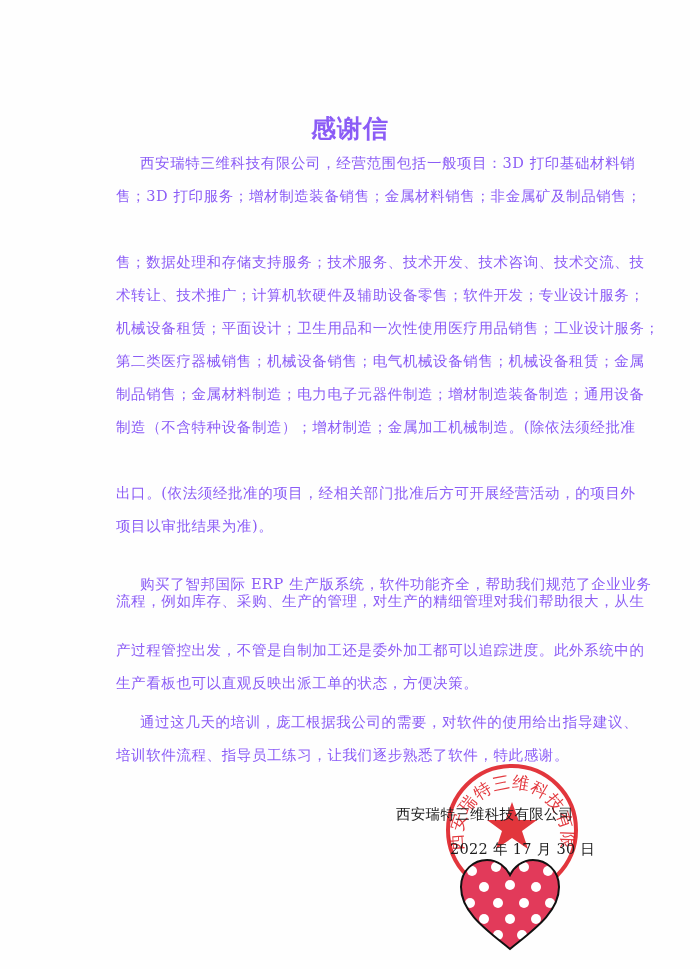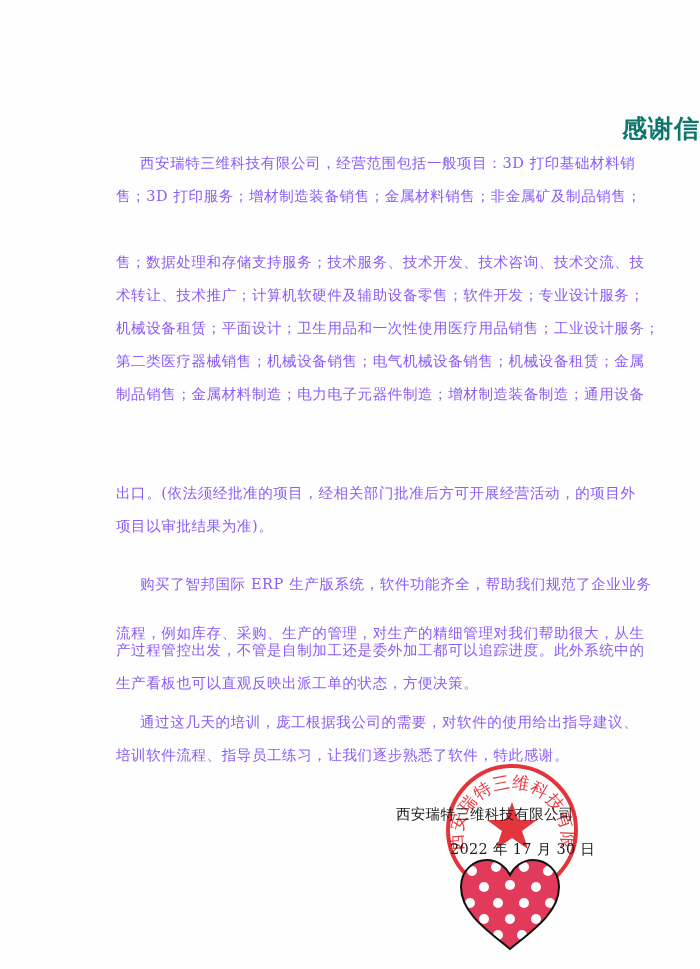--- a/index.html
+++ b/index.html
@@ -1,20 +1,20 @@
 <!DOCTYPE html>
 <html><head>
 <meta charset="utf-8">
 <style>
   html, body { margin: 0; padding: 0; background: #fefefe; }
   body { width: 700px; height: 969px; position: relative; overflow: hidden;
          font-family: "DejaVu Serif", "Liberation Serif", serif; color: #1a1a1a; }
   .page { position: absolute; left: 0; top: 0; width: 700px; height: 969px; background: #fefefe; }
-  .title { position: absolute; left: 0; width: 700px; top: 112px; text-align: right;
-           font-size: 25px; font-weight: bold; letter-spacing: 1px; color: #0f766e; }
+  .title { position: absolute; left: 0; width: 700px; top: 112px; text-align: center;
+           font-size: 25px; font-weight: bold; letter-spacing: 1px; color: #8b5cf6; }
   .line { position: absolute; left: 116px; width: 466px; font-size: 14.5px;
           white-space: nowrap; letter-spacing: 0.6px; color: #8b5cf6; }
   .line.indent { left: 140px; width: 442px; }
   .sig { position: absolute; font-size: 14.5px; white-space: nowrap; color: #1c1c1c; letter-spacing: 0.3px; }
   .stamp { position: absolute; left: 442px; top: 760px; width: 140px; height: 140px; }
   .heart { position: absolute; left: 458px; top: 857px; width: 104px; height: 96px; }
 </style>
 </head>
 <body>
 
@@ -22,25 +22,26 @@
 
   <div class="title">感谢信</div>
 
   <div class="line indent" style="top:154px">西安瑞特三维科技有限公司，经营范围包括一般项目：3D 打印基础材料销</div>
   <div class="line" style="top:187px">售；3D 打印服务；增材制造装备销售；金属材料销售；非金属矿及制品销售；</div>
   <div class="line" style="top:253px">售；数据处理和存储支持服务；技术服务、技术开发、技术咨询、技术交流、技</div>
   <div class="line" style="top:286px">术转让、技术推广；计算机软硬件及辅助设备零售；软件开发；专业设计服务；</div>
   <div class="line" style="top:319px">机械设备租赁；平面设计；卫生用品和一次性使用医疗用品销售；工业设计服务；</div>
   <div class="line" style="top:352px">第二类医疗器械销售；机械设备销售；电气机械设备销售；机械设备租赁；金属</div>
   <div class="line" style="top:385px">制品销售；金属材料制造；电力电子元器件制造；增材制造装备制造；通用设备</div>
+  <div class="line" style="top:418px">制造（不含特种设备制造）；增材制造；金属加工机械制造。(除依法须经批准</div>
   <div class="line" style="top:484px">出口。(依法须经批准的项目，经相关部门批准后方可开展经营活动，的项目外</div>
   <div class="line" style="top:517px">项目以审批结果为准)。</div>
 
   <div class="line indent" style="top:575px">购买了智邦国际 ERP 生产版系统，软件功能齐全，帮助我们规范了企业业务</div>
-  <div class="line" style="top:624px">流程，例如库存、采购、生产的管理，对生产的精细管理对我们帮助很大，从生</div>
+  <div class="line" style="top:592px">流程，例如库存、采购、生产的管理，对生产的精细管理对我们帮助很大，从生</div>
   <div class="line" style="top:641px">产过程管控出发，不管是自制加工还是委外加工都可以追踪进度。此外系统中的</div>
   <div class="line" style="top:674px">生产看板也可以直观反映出派工单的状态，方便决策。</div>
 
   <div class="line indent" style="top:713px">通过这几天的培训，庞工根据我公司的需要，对软件的使用给出指导建议、</div>
   <div class="line" style="top:746px">培训软件流程、指导员工练习，让我们逐步熟悉了软件，特此感谢。</div>
 
   <svg class="stamp" viewBox="0 0 140 140">
     <defs>
       <path id="sealArc" d="M 22 92 A 50 50 0 1 1 118 92" fill="none"></path>
     </defs>

